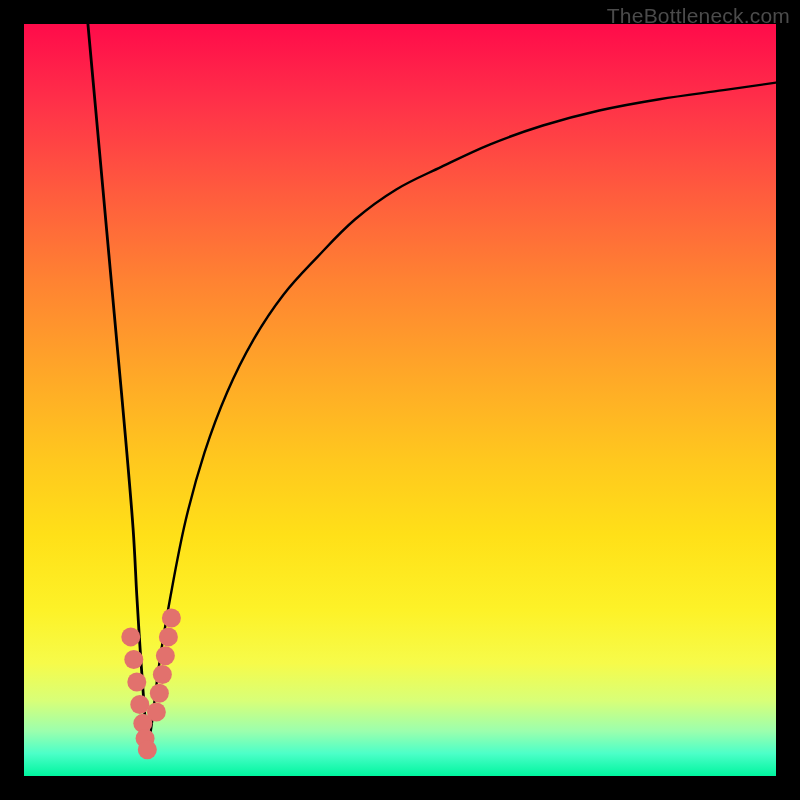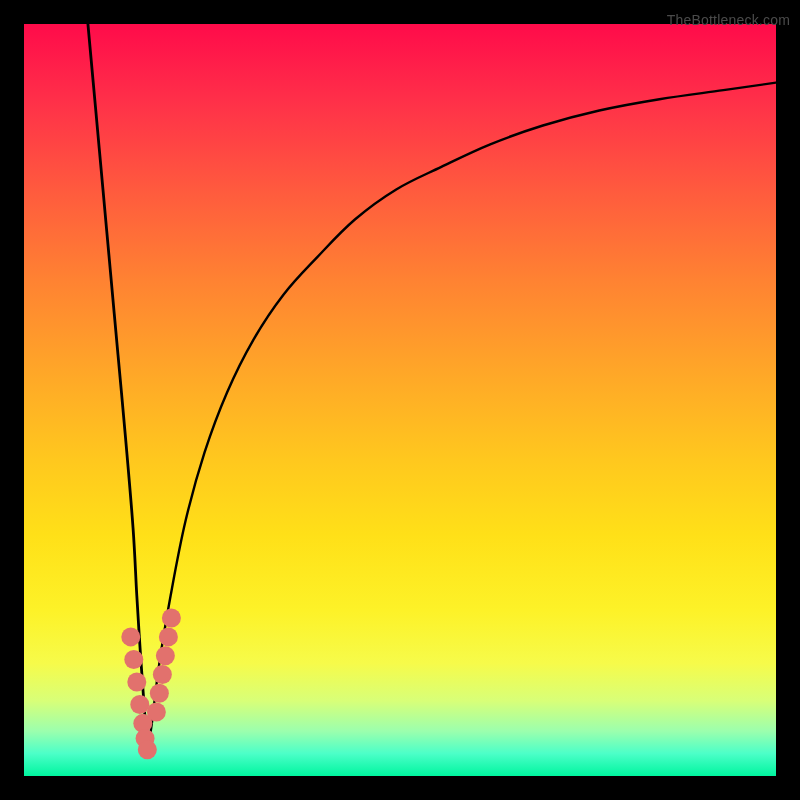--- a/index.html
+++ b/index.html
@@ -39,24 +39,24 @@
       #ffe018 68%,
       #fdf228 78%,
       #f6fb4a 85%,
       #d8ff78 90%,
       #9cffad 94%,
       #4cffc8 97%,
       #00f59f 100%);
   }
   .watermark {
     position: absolute;
-    top: 12px;
+    top: 4px;
     right: 10px;
     color: #4b4b4b;
-    font-size: 14px;
+    font-size: 21px;
     font-weight: 400;
     letter-spacing: 0.2px;
   }
   svg.curves {
     position: absolute;
     inset: 0;
     width: 100%;
     height: 100%;
   }
 </style>

